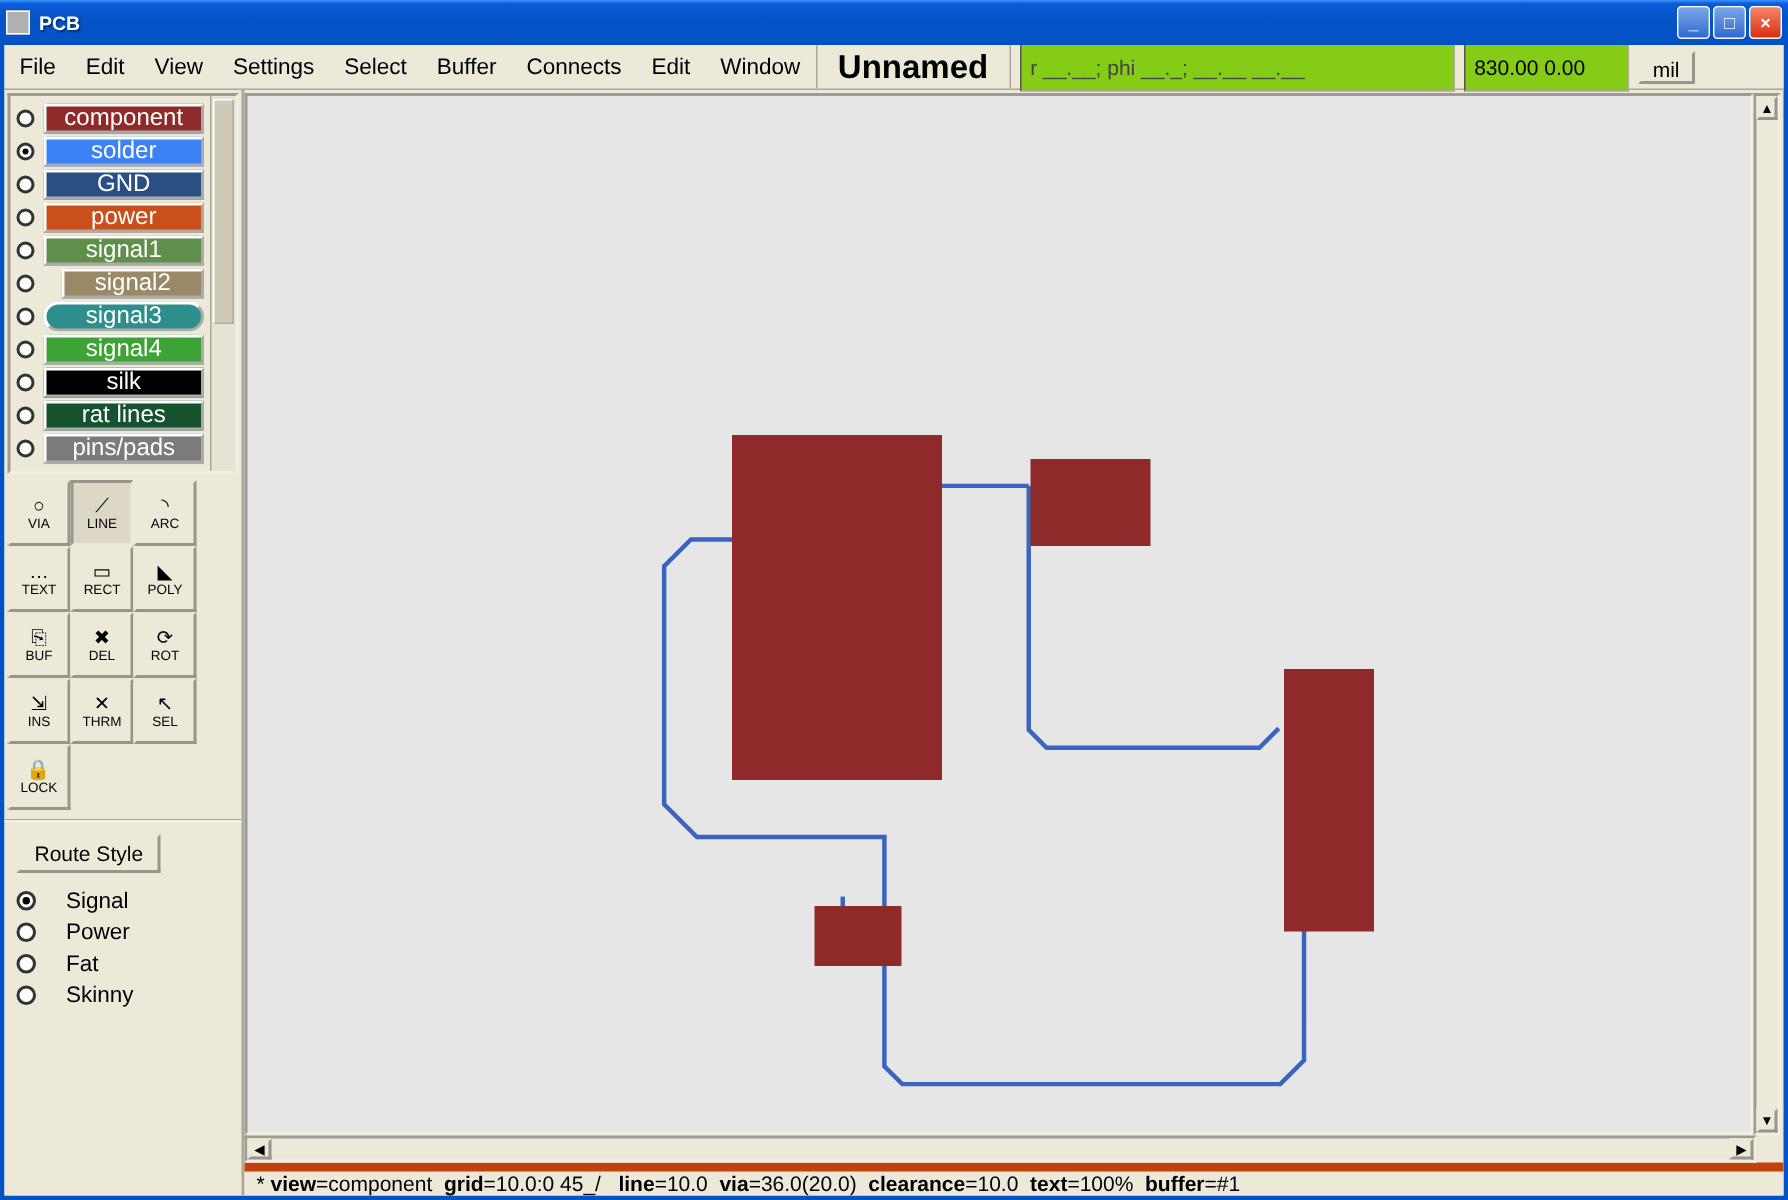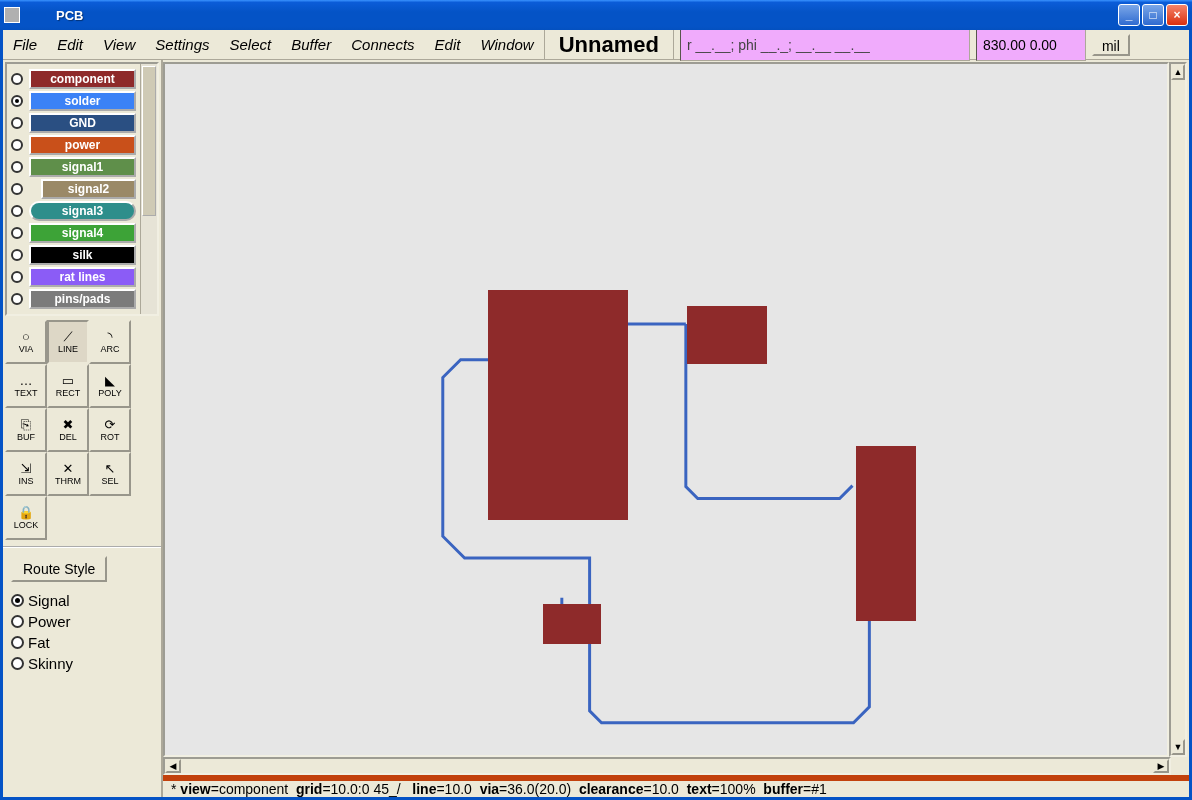--- a/index.html
+++ b/index.html
@@ -15,21 +15,20 @@
 .titlebar {
   height: 30px;
   background: linear-gradient(to bottom, #3a93ff 0%, #0b5cd8 8%, #0453c6 40%, #0453c6 88%, #0350bf 100%);
   display: flex;
   align-items: center;
   padding: 0 4px;
   color: #fff;
   font-weight: bold;
   font-size: 13px;
   position: relative;
-  gap: 30px;
 }
 .titlebar .icon {
   width: 16px; height: 16px; margin-right: 6px;
   background: #b0b0b0; border: 1px solid #fff;
 }
 .titlebar .title { flex: 1; text-shadow: 1px 1px 1px rgba(0,0,0,.4); }
 .win-buttons { display: flex; gap: 2px; }
 .win-btn {
   width: 22px; height: 22px;
   border: 1px solid #fff; border-radius: 3px;
@@ -55,30 +54,30 @@
 .menubar {
   height: 30px;
   display: flex;
   align-items: center;
   border-bottom: 1px solid #aca899;
   font-size: 15px;
   color: #000;
   background: #ece9d8;
 }
 .menubar .menu-item {
-  padding: 4px 10px; cursor: pointer; font-style: italic;
+  padding: 4px 10px; cursor: pointer;
 }
 .menubar .spacer-line { width:1px; height:100%; background:#aca899; }
 
 .doc-title {
   font-size: 22px; font-weight: bold; padding: 0 14px;
   display:flex; align-items:center; height:100%;
 }
 .status-field {
-  background: #f0abfc; border: 1px inset #aca899;
+  background: #84cc16; border: 1px inset #aca899;
   height: 20px; font-size: 14px; padding: 15px 6px;
   display: flex; align-items: center;
 }
 .status-r { width: 290px; margin-left: 6px; color:#444;}
 .status-coord { width: 110px; margin-left: 6px; }
 .unit-btn {
   margin: 0 4px 0 6px; padding: 2px 8px; height:22px;
   border: 2px outset #ece9d8; background:#ece9d8;
   font-size:14px; cursor:pointer;
 }
@@ -117,21 +116,21 @@
 .layer-radio {
   width:12px; height:12px; border:2px solid #333; border-radius:50%;
   background:#fff; position:relative; cursor:pointer;
 }
 .layer-radio.selected::after {
   content:''; position:absolute; left:2px; top:2px; width:4px; height:4px;
   background:#000; border-radius:50%;
 }
 .layer-swatch {
   flex:1; height:20px; display:flex; align-items:center; justify-content:center;
-  font-size:12px; color:#fff; border:2px outset #fff; cursor:pointer;font-weight:bold;
+  font-size:16px; color:#fff; border:2px outset #fff; cursor:pointer;
 }
 .layer-vscroll {
   width:17px; background:#e6e3d6;
   border-left:1px solid #aca899; position:relative;
 }
 .layer-vscroll .thumb {
   position:absolute; left:1px; right:1px; top:2px; height:60%;
   background:#cfcab5; border:1px outset #fff;
 }
 
@@ -151,21 +150,21 @@
 
 
 .route-box {
   border-top: 2px groove #fff;
   margin-top:4px; padding: 8px 8px 0 8px; font-size:15px;
 }
 .route-btn {
   border:2px outset #ece9d8; background:#ece9d8;
   padding:3px 10px; font-size:14px; cursor:pointer; margin-bottom:8px;
 }
-.route-opt { display:flex; align-items:center; gap:4px; padding:2px 0; cursor:pointer;}
+.route-opt { display:flex; align-items:center; gap:20px; padding:2px 0; cursor:pointer;}
 .route-opt .r {
   width:13px; height:13px; border:2px solid #333; border-radius:50%; background:#fff; position:relative;
 }
 .route-opt .r.sel::after{content:'';position:absolute;left:2px;top:2px;width:5px;height:5px;background:#000;border-radius:50%;}
 
 
 .canvas-wrap { flex:1; display:flex; flex-direction:column; min-width:0;}
 .canvas-row { flex:1; display:flex; min-height:0; }
 .canvas {
   flex:1; background:#e6e6e6; position:relative; overflow:hidden;
@@ -272,21 +271,21 @@
             <div class="layer-row">
               <div class="layer-radio"></div>
               <div class="layer-swatch" style="background: rgb(61, 163, 55);">signal4</div>
             </div>
             <div class="layer-row">
               <div class="layer-radio"></div>
               <div class="layer-swatch" style="background: rgb(0, 0, 0);">silk</div>
             </div>
             <div class="layer-row">
               <div class="layer-radio"></div>
-              <div class="layer-swatch" style="background: #8b5cf6; text-align: center;">rat lines</div>
+              <div class="layer-swatch" style="background: #14532d; text-align: center;">rat lines</div>
             </div>
             <div class="layer-row">
               <div class="layer-radio"></div>
               <div class="layer-swatch" style="background: rgb(123, 123, 123);">pins/pads</div>
             </div>
           </div>
         <div class="layer-vscroll">
           <div class="thumb"></div>
         </div>
       </div>

